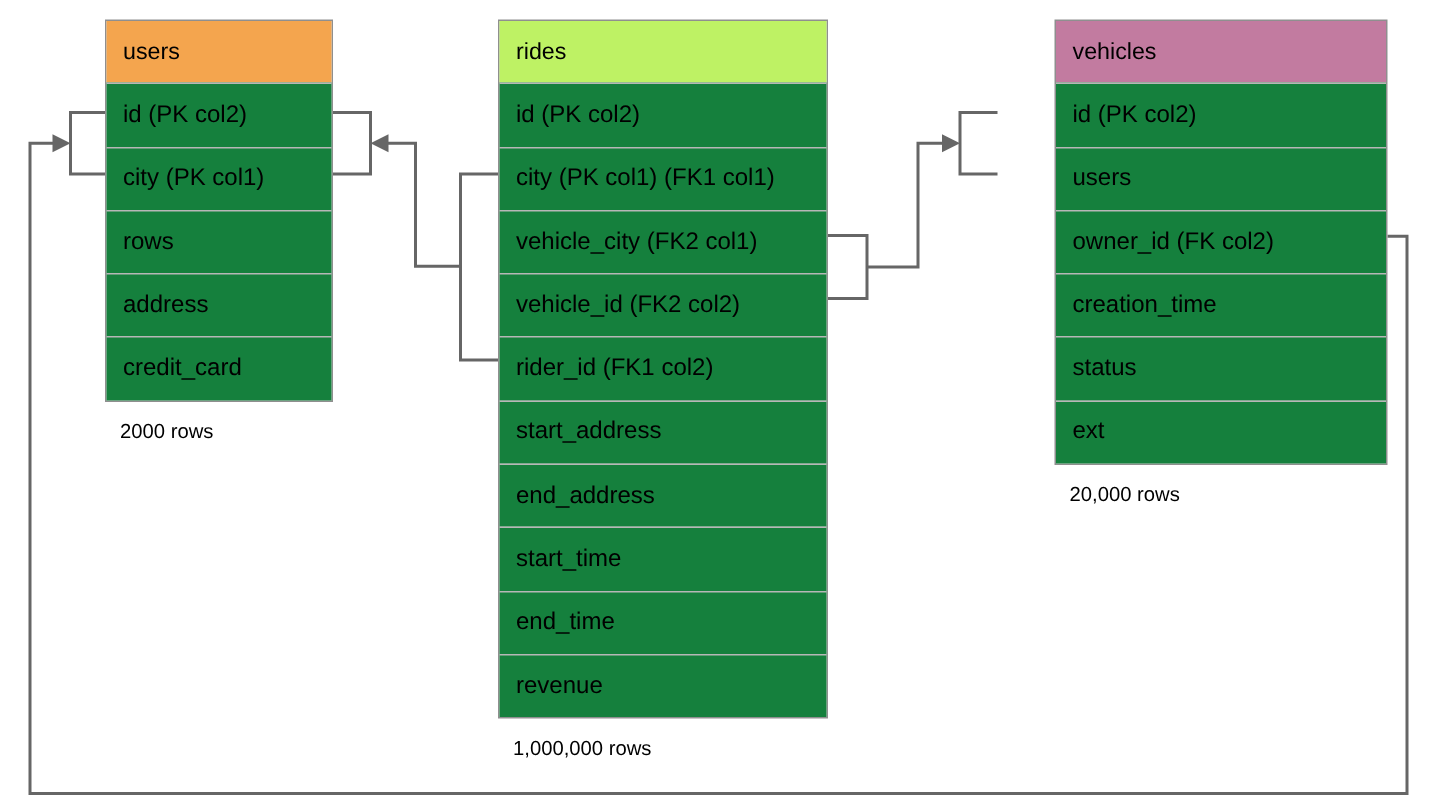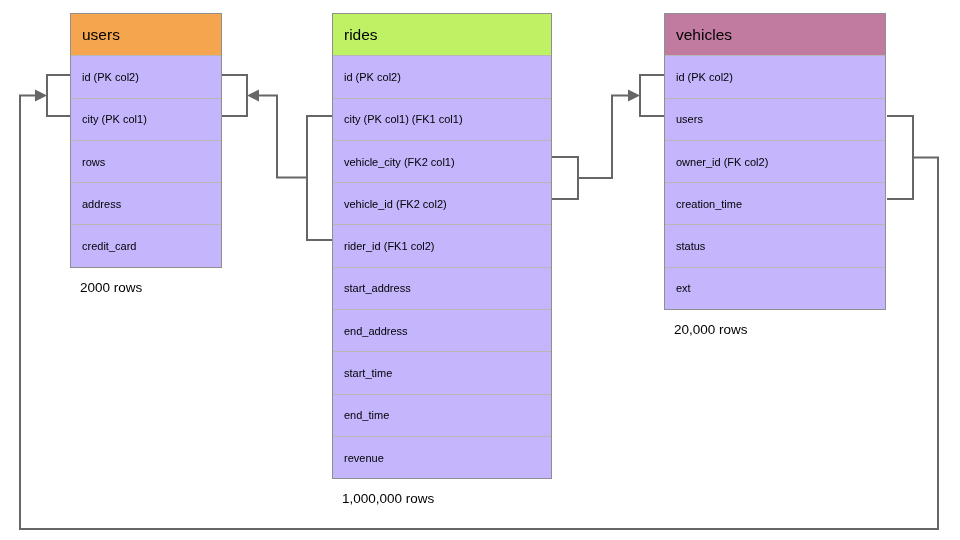--- a/index.html
+++ b/index.html
@@ -36,24 +36,24 @@
     align-items: center;
     padding-left: 11px;
     font-size: 15.5px;
     color: #000000;
   }
   .er-row {
     height: 41.3px;
     display: flex;
     align-items: center;
     padding-left: 11px;
-    font-size: 11px;
+    font-size: 16px;
     color: #000000;
     border-top: 1px solid #b7b7b7;
-    background: #c4b5fd;
+    background: #15803d;
     white-space: nowrap;
   }
   .er-rowcount {
     margin-top: 12px;
     padding-left: 10px;
     font-size: 13.5px;
     color: #000000;
   }
   .wire {
     fill: none;
@@ -120,21 +120,21 @@
           <div class="er-row">start_address</div>
           <div class="er-row">end_address</div>
           <div class="er-row">start_time</div>
           <div class="er-row">end_time</div>
           <div class="er-row">revenue</div>
         </div>
     </div>
     <div class="er-rowcount">1,000,000 rows</div>
   </div>
 
-  <div class="er-table" style="left:664px; width:222px;">
+  <div class="er-table" style="left:703px; width:222px;">
     <div class="er-box">
       <div class="er-hdr" style="background: rgb(194, 123, 160);">vehicles</div>
       <div class="er-rows">
           <div class="er-row">id (PK col2)</div>
           <div class="er-row">users</div>
           <div class="er-row">owner_id (FK col2)</div>
           <div class="er-row">creation_time</div>
           <div class="er-row">status</div>
           <div class="er-row">ext</div>
         </div>

